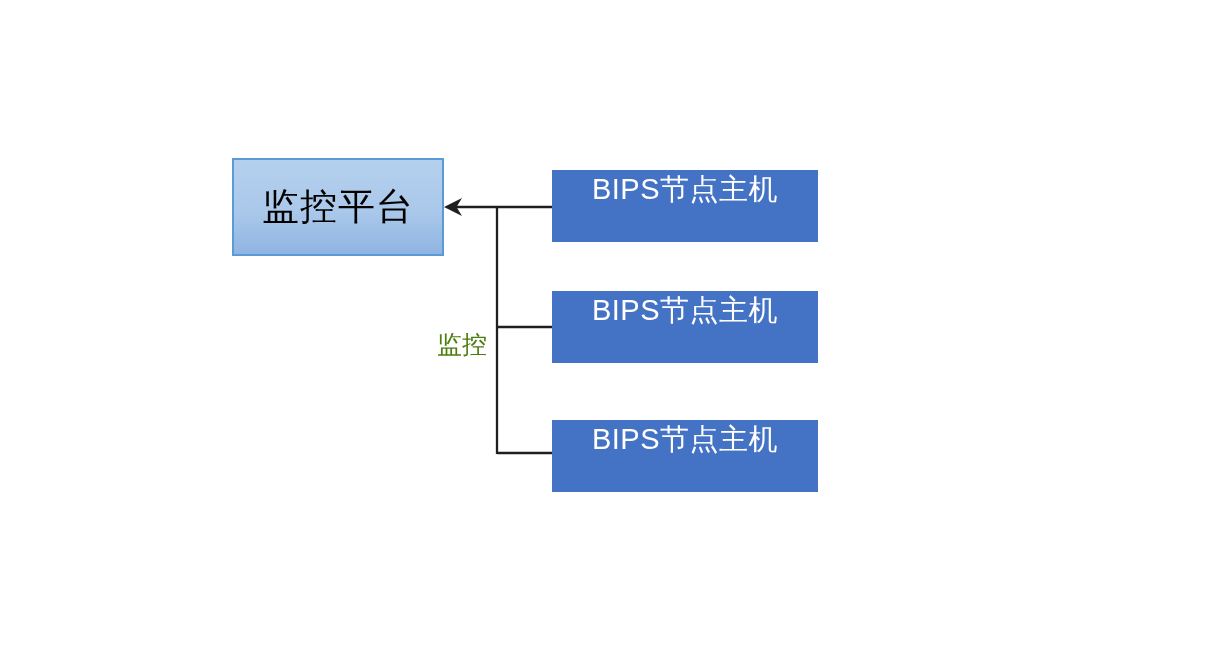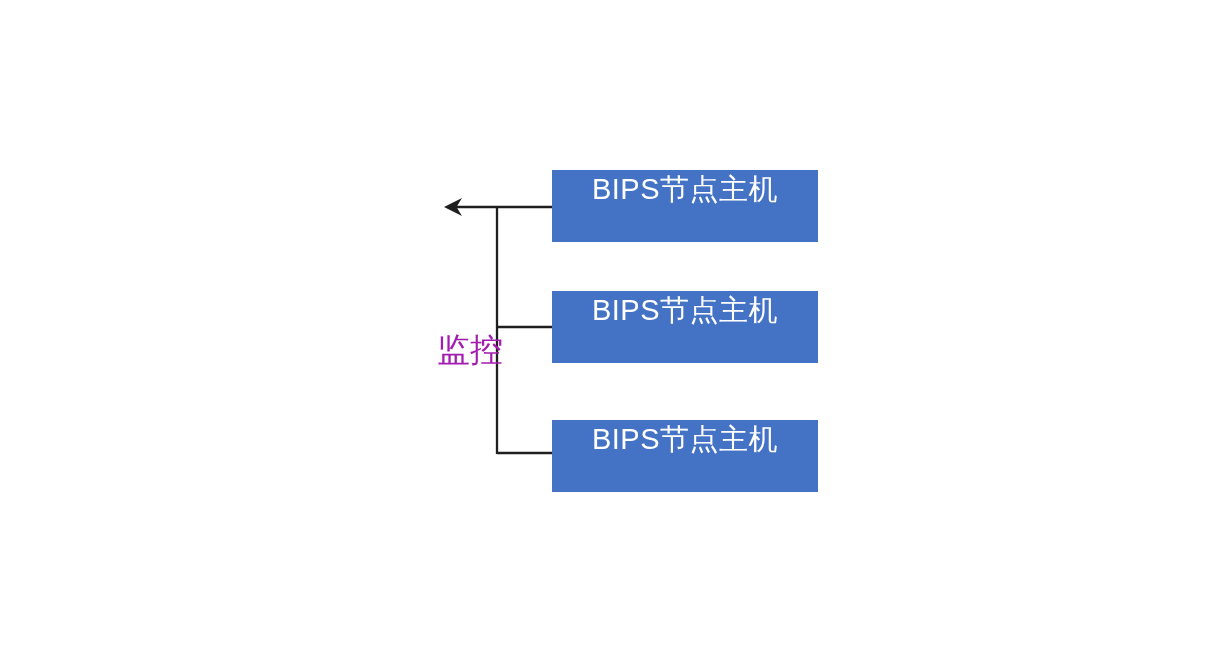--- a/index.html
+++ b/index.html
@@ -35,22 +35,22 @@
     font-size: 29px;
     letter-spacing: 0.5px;
   }
   .node-box.n0 { top: 170px; }
   .node-box.n1 { top: 291px; }
   .node-box.n2 { top: 420px; }
   .edge-label {
     position: absolute;
     left: 437px; top: 328px;
     width: 56px;
-    color: #a21caf;
-    font-size: 33px;
+    color: #4d7c0f;
+    font-size: 25px;
     text-align: left;
     white-space: nowrap;
   }
   svg.connectors {
     position: absolute;
     left: 0; top: 0;
     width: 1212px; height: 657px;
     pointer-events: none;
   }
 </style>
@@ -65,20 +65,23 @@
 
     <polygon points="444,207 462,198 456.5,207 462,216" fill="#1f1f1f"></polygon>
 
     <line x1="497" y1="207" x2="497" y2="454" stroke="#1f1f1f" stroke-width="2.3"></line>
 
     <line x1="497" y1="327" x2="553" y2="327" stroke="#1f1f1f" stroke-width="2.3"></line>
 
     <line x1="497" y1="453" x2="553" y2="453" stroke="#1f1f1f" stroke-width="2.3"></line>
   </svg>
 
+  <div class="platform-box">
+    <span>监控平台</span>
+  </div>
 
   <div class="node-box n0">
     <span>BIPS节点主机</span>
   </div>
 
   <div class="node-box n1">
     <span>BIPS节点主机</span>
   </div>
 
   <div class="node-box n2">

